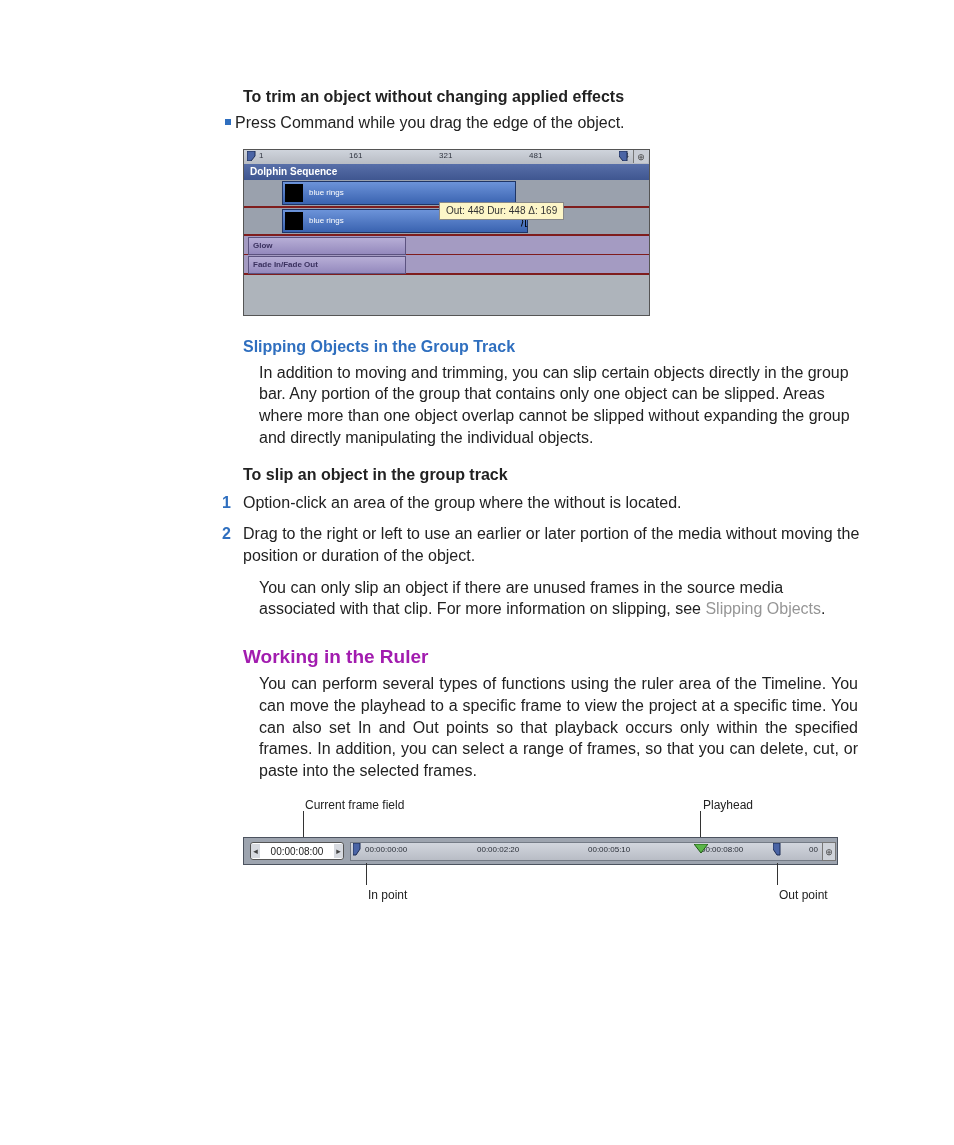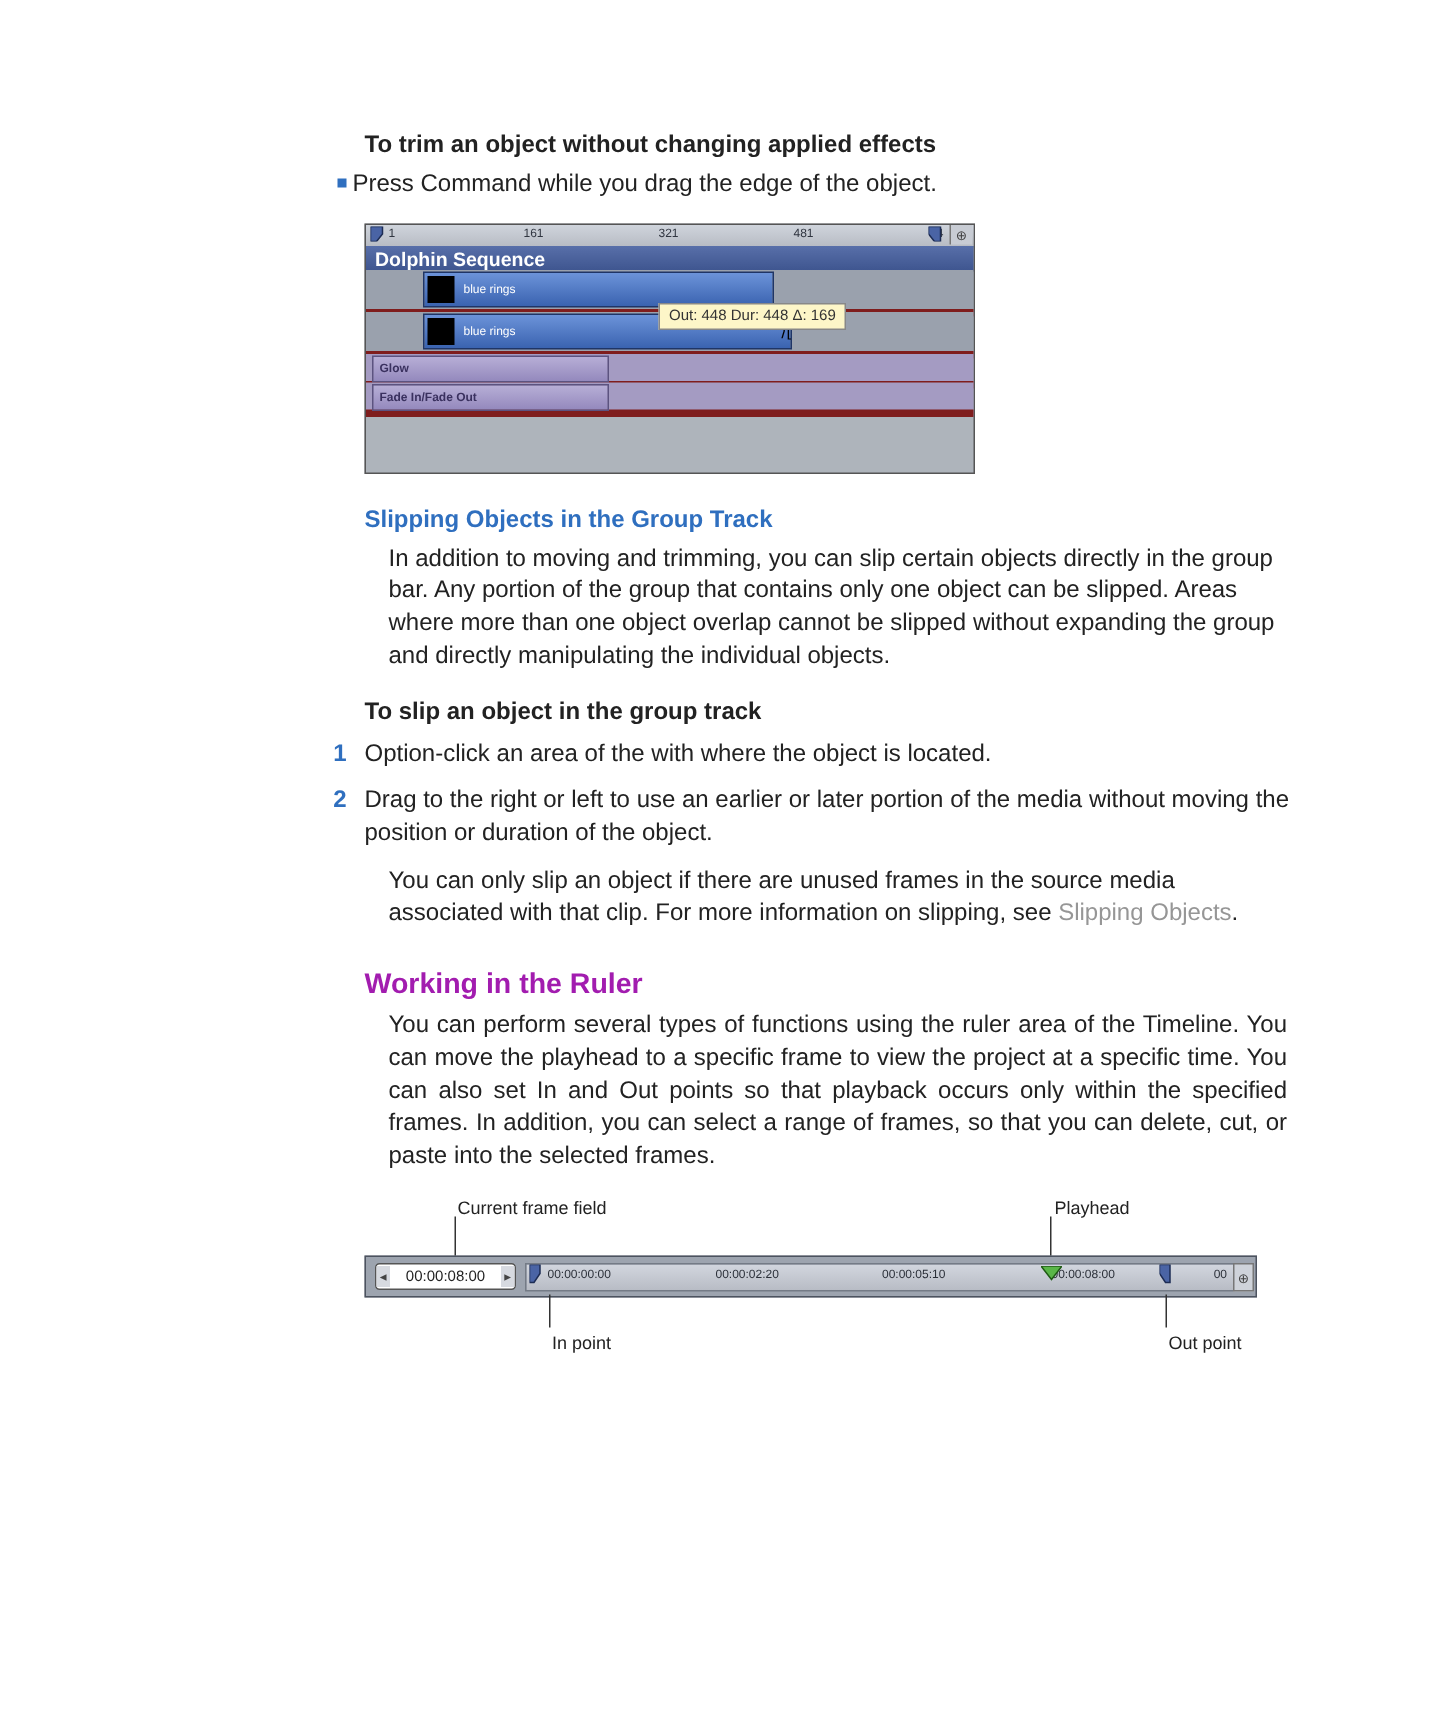--- a/index.html
+++ b/index.html
@@ -15,22 +15,22 @@
 .num{color:#2f6fbf;font-weight:700;width:14px;text-align:right;margin-left:-26px;flex:none}
 .section-h{color:#a21caf;font-size:19px;font-weight:700;margin:24px 0 4px}
 .link-grey{color:#969696}
 .fig1{width:405px;height:165px;margin:8px 0 12px 0;background:#aeb4bb;border:1px solid #555;position:relative;font-size:9px}
 .fig1 .ruler{position:absolute;left:0;right:0;top:0;height:14px;background:linear-gradient(#cfd4dc,#b8bcc4);border-bottom:1px solid #606770}
 .fig1 .tick{position:absolute;top:1px;color:#303540;font-size:8px}
 .fig1 .marker-start{position:absolute;left:3px;top:1px;width:10px;height:10px}
 .fig1 .marker-start svg{display:block}
 .fig1 .marker-end{position:absolute;right:20px;top:1px;width:10px;height:10px}
 .fig1 .zoom{position:absolute;right:1px;top:0;width:14px;height:13px;background:#c8ccd4;border-left:1px solid #777;display:flex;align-items:center;justify-content:center;color:#444;font-size:9px}
-.fig1 .row{position:absolute;left:0;right:0;height:20px;border-bottom:5px solid #7f1d1d}
-.fig1 .grouphdr{top:14px;height:16px;background:linear-gradient(#586fa9,#3f5690);color:#fff;font-weight:700;font-size:13px;display:flex;align-items:flex-start;padding-left:6px;border-bottom:1px solid #2b3350}
+.fig1 .row{position:absolute;left:0;right:0;height:20px;border-bottom:2px solid #7f1d1d}
+.fig1 .grouphdr{top:14px;height:16px;background:linear-gradient(#586fa9,#3f5690);color:#fff;font-weight:700;font-size:10px;display:flex;align-items:center;padding-left:6px;border-bottom:1px solid #2b3350}
 .fig1 .cliprow{height:26px;background:#9aa1ad}
 .fig1 .clip{position:absolute;top:1px;height:22px;background:linear-gradient(#6c93d9,#3a63b0);border:1px solid #1f3566;display:flex;align-items:center;color:#fff;font-size:8px}
 .fig1 .thumb{width:18px;height:18px;background:#000;margin:0 6px 0 2px}
 .fig1 .tooltip{position:absolute;background:#fdf6c8;border:1px solid #888;color:#333;font-size:10px;padding:1px 6px;white-space:nowrap}
 .fig1 .dragcur{position:absolute;color:#000;font-size:11px}
 .fig1 .behclip{position:absolute;top:1px;height:16px;background:linear-gradient(#b7aed6,#9489bd);border:1px solid #5c5380;color:#3a315f;font-size:8px;font-weight:700;display:flex;align-items:center;padding-left:4px}
 .fig2{position:relative;width:595px;height:110px;margin:16px 0 0 0;font-size:12px}
 .fig2 .callout{position:absolute;font-size:12px;color:#222}
 .fig2 .leader{position:absolute;width:1px;background:#333}
 .fig2 .body{position:absolute;left:0;right:0;top:40px;height:26px;background:#9da4af;border:1px solid #4c535f}
@@ -104,21 +104,21 @@
     </div>
   </div>
 
   <p class="sub-blue">Slipping Objects in the Group Track</p>
   <p class="para">In addition to moving and trimming, you can slip certain objects directly in the group bar. Any portion of the group that contains only one object can be slipped. Areas where more than one object overlap cannot be slipped without expanding the group and directly manipulating the individual objects.</p>
 
   <p class="h-bold" style="margin-top:16px">To slip an object in the group track</p>
   <div class="numlist">
     <div class="numrow">
       <span class="num">1</span>
-      <span>Option-click an area of the with where the object is located.</span>
+      <span>Option-click an area of the group where the without is located.</span>
     </div>
     <div class="numrow">
       <span class="num">2</span>
       <span>Drag to the right or left to use an earlier or later portion of the media without moving the position or duration of the object.</span>
     </div>
   </div>
   <p class="para">
     <span>You can only slip an object if there are unused frames in the source media associated with that clip. For more information on slipping, see </span><span class="link-grey">Slipping Objects</span><span>.</span>
   </p>
 

